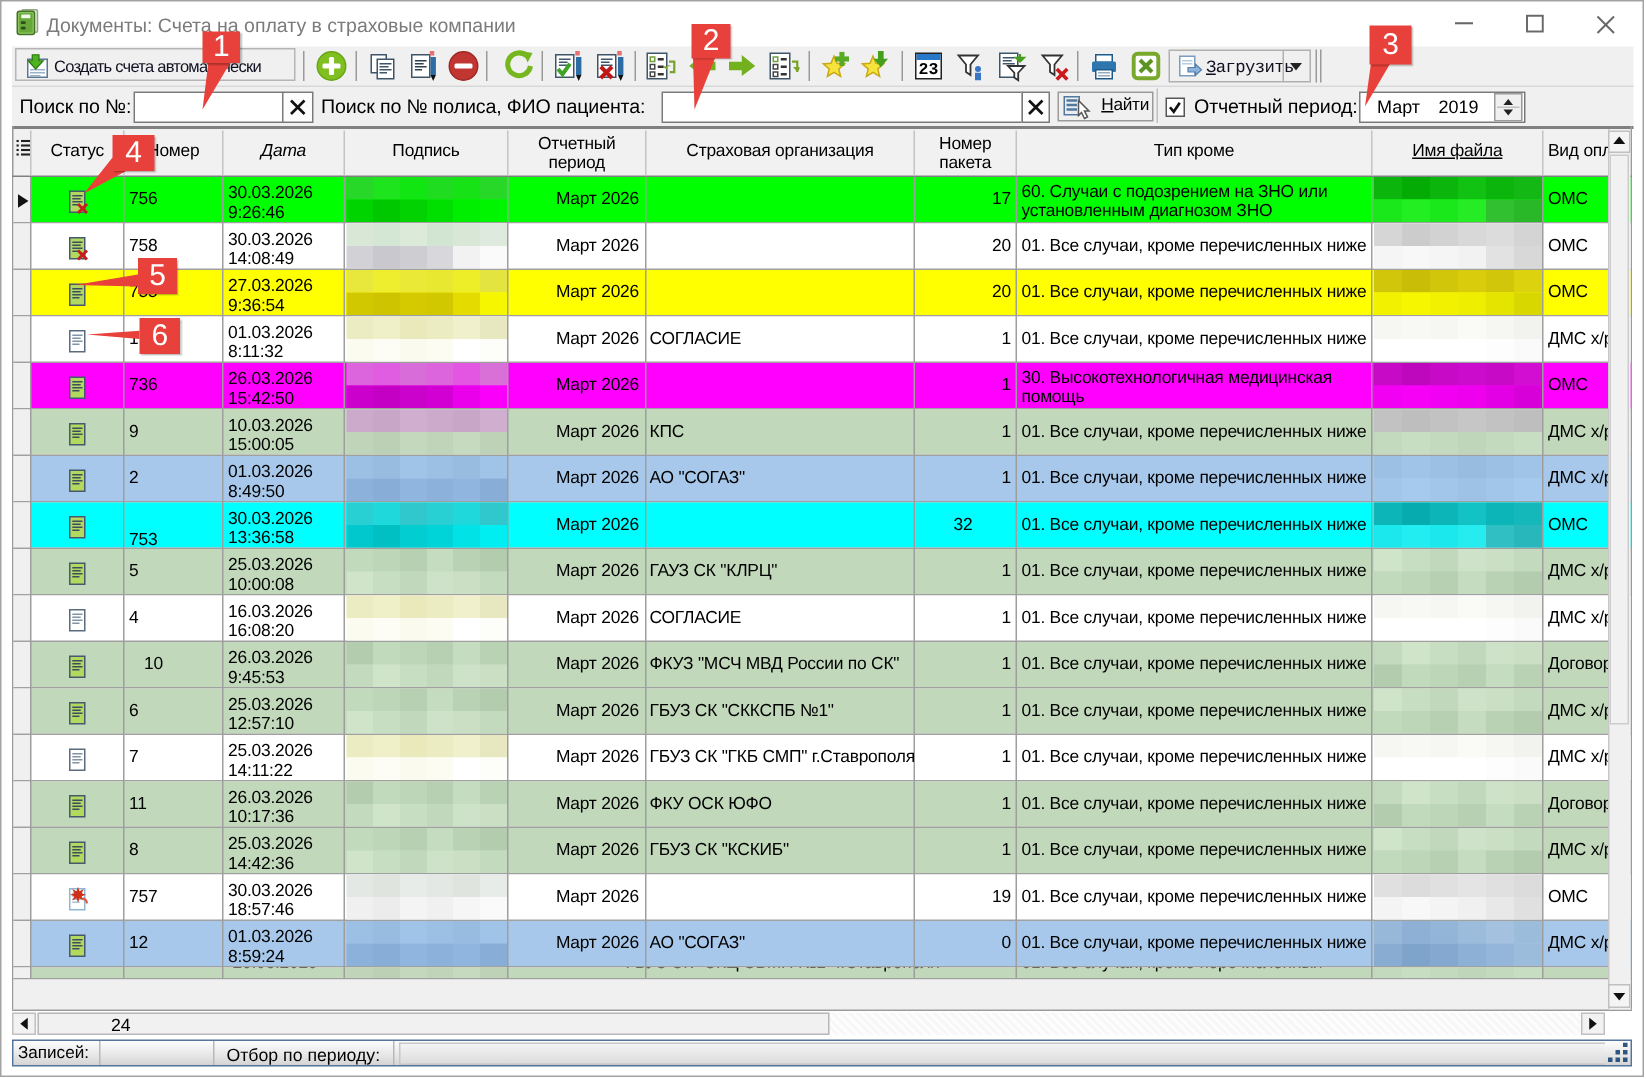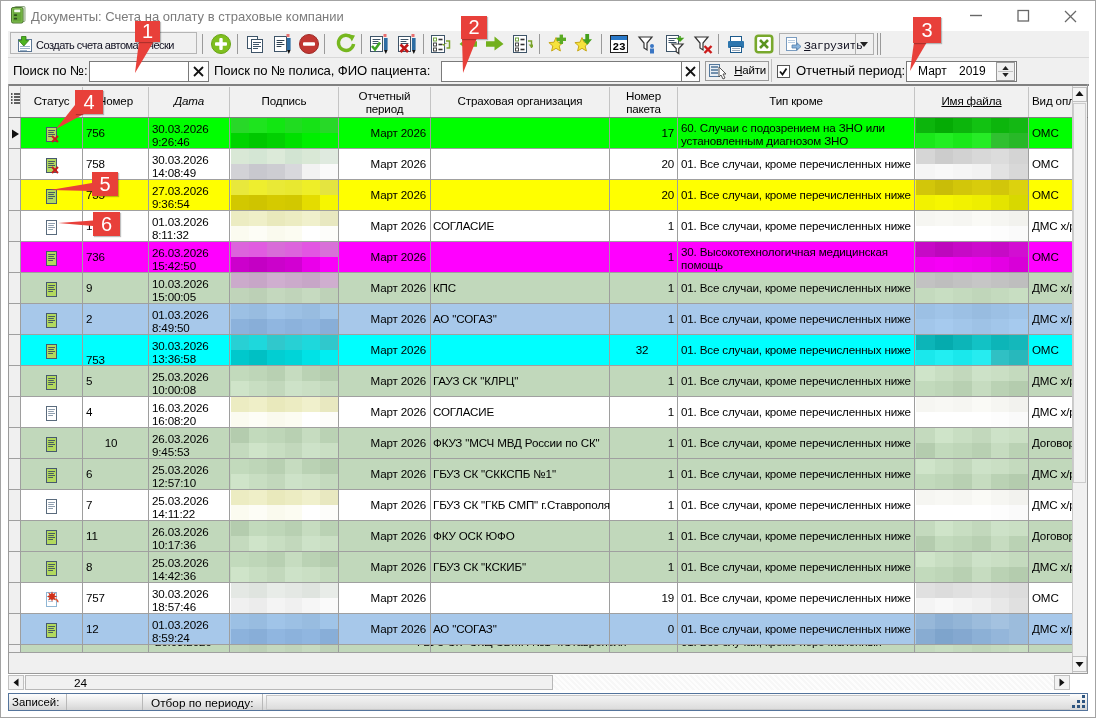--- a/index.html
+++ b/index.html
@@ -615,21 +615,21 @@
 <div class="abs g" style="left:1032px;top:405px;width:45px;height:15px;overflow:hidden;">ДМС х/р</div>
 <svg width="22" height="22" style="left:43px;top:434px">
     <rect x="3.5" y="3.5" width="10" height="14" fill="#b2d95e" stroke="#46596e"></rect>
     <g stroke="#3c4e63" stroke-width="0.9">
       <line x1="5.2" y1="6.5" x2="12" y2="6.5"></line>
       <line x1="5.2" y1="8.5" x2="10.8" y2="8.5"></line>
       <line x1="5.2" y1="10.5" x2="12" y2="10.5"></line>
       <line x1="5.2" y1="12.5" x2="10" y2="12.5"></line>
     </g>
   </svg>
-<div class="abs g" style="left:81px;top:436px;width:60px;height:15px;text-align:center;">10</div>
+<div class="abs g" style="left:96px;top:436px;width:60px;height:15px;">10</div>
 <div class="abs g" style="left:152px;top:432px;width:76px;height:26px;line-height:13px;">26.03.2026<br>9:45:53</div>
 <div class="abs g" style="left:339px;top:436px;width:87px;height:15px;text-align:right;">Март 2026</div>
 <div class="abs g" style="left:433px;top:436px;width:177px;height:15px;overflow:hidden;">ФКУЗ "МСЧ МВД России по СК"</div>
 <div class="abs g" style="left:610px;top:436px;width:64px;height:15px;text-align:right;">1</div>
 <div class="abs g" style="left:681px;top:436px;width:232px;height:15px;">01. Все случаи, кроме перечисленных ниже</div>
 <div class="abs g" style="left:1032px;top:436px;width:45px;height:15px;overflow:hidden;">Договор</div>
 <svg width="22" height="22" style="left:43px;top:465px">
     <rect x="3.5" y="3.5" width="10" height="14" fill="#b2d95e" stroke="#46596e"></rect>
     <g stroke="#3c4e63" stroke-width="0.9">
       <line x1="5.2" y1="6.5" x2="12" y2="6.5"></line>

